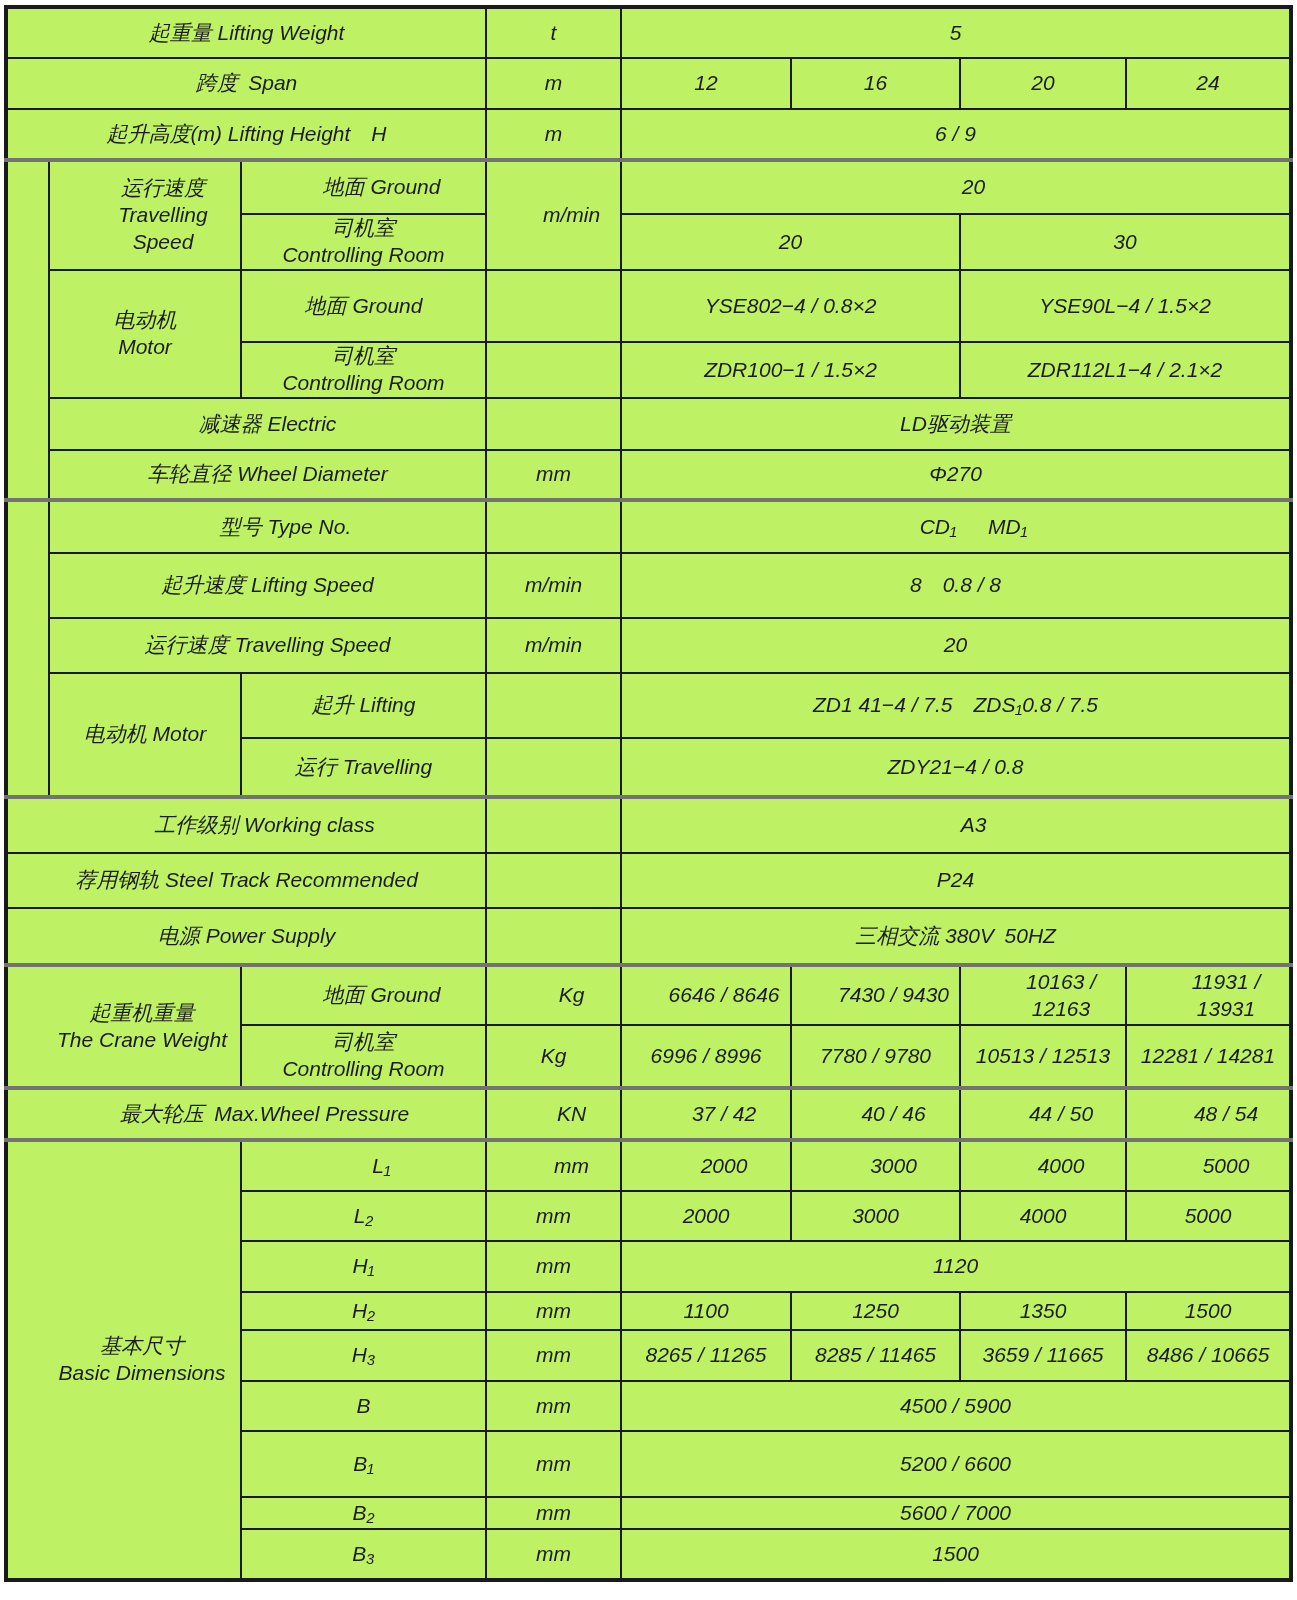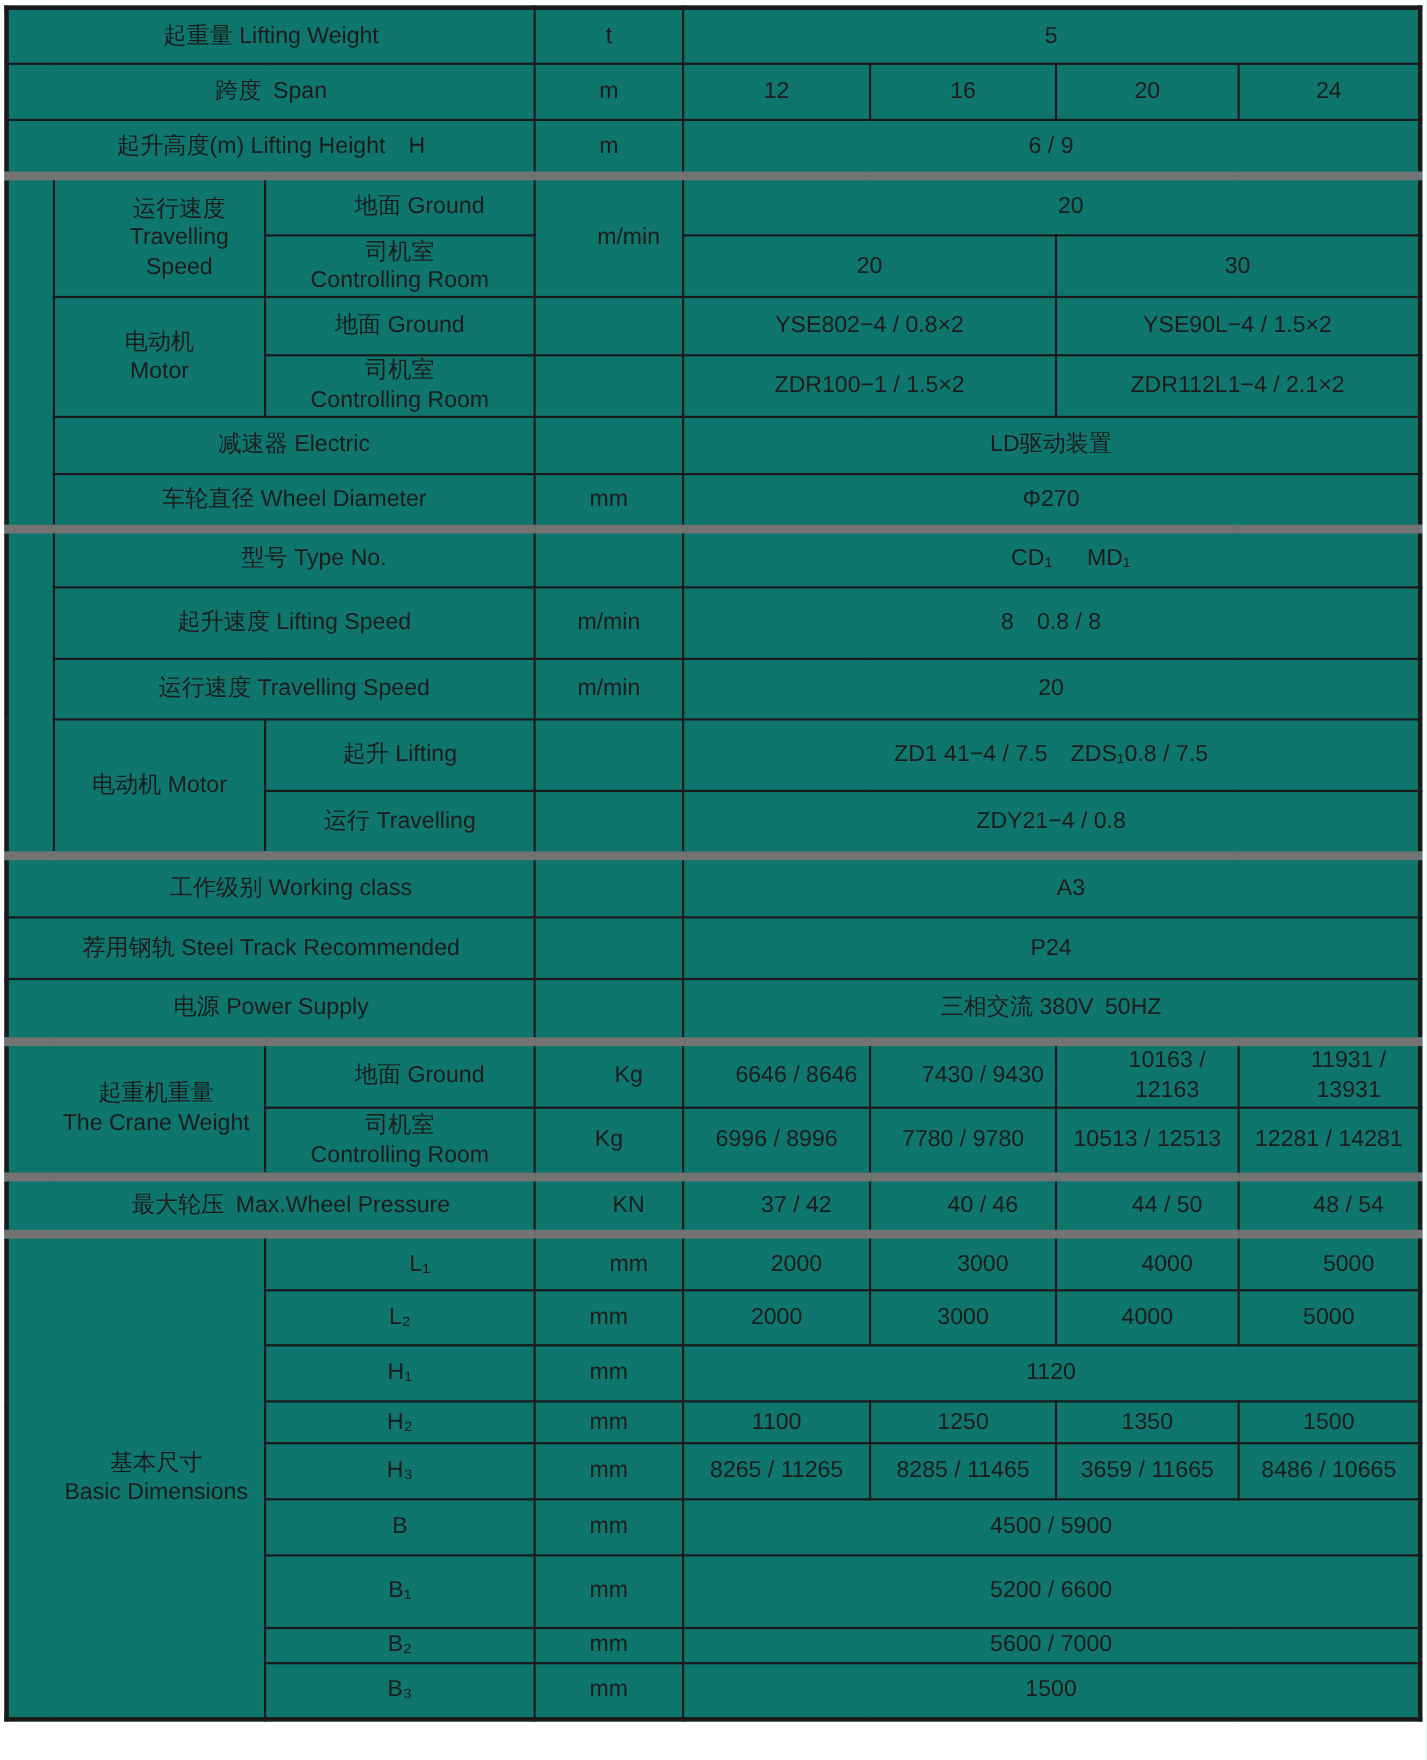--- a/index.html
+++ b/index.html
@@ -13,34 +13,35 @@
     font-family: "Liberation Sans", "DejaVu Sans", sans-serif;
     color: #1c1c1c;
   }
   table.spec {
     table-layout: fixed;
     border-collapse: collapse;
     width: 1288px;
     height: 1560px;
     margin: 5px 0 14px 4px;
     border: 4px solid #1a1a1a;
-    background: #0f766e;
+    background: #bef264;
+    font-style: italic;
   }
   table.spec td {
     border: 2px solid #1a1a1a;
     text-align: center;
     vertical-align: middle;
     padding: 0 4px;
     font-size: 21px;
     line-height: 1.28;
     white-space: pre-line;
     overflow: hidden;
   }
   tr.sec > td {
-    border-top: 8px solid #737373;
+    border-top: 4px solid #737373;
     padding-left: 40px;
   }
   td.vcell {
     padding: 0;
   }
   .vlabel {
     display: inline-block;
     writing-mode: vertical-rl;
     text-orientation: sideways;
     white-space: nowrap;
@@ -97,21 +98,21 @@
     <td colspan="4">20</td>
   </tr>
 
   <tr style="height:56px">
     <td>司机室
 Controlling Room</td>
     <td colspan="2">20</td>
     <td colspan="2">30</td>
   </tr>
 
-  <tr style="height:52px">
+  <tr style="height:72px">
     <td rowspan="2">电动机
 Motor</td>
     <td>地面 Ground</td>
     <td></td>
     <td colspan="2">YSE802−4 / 0.8×2</td>
     <td colspan="2">YSE90L−4 / 1.5×2</td>
   </tr>
 
   <tr style="height:56px">
     <td>司机室

